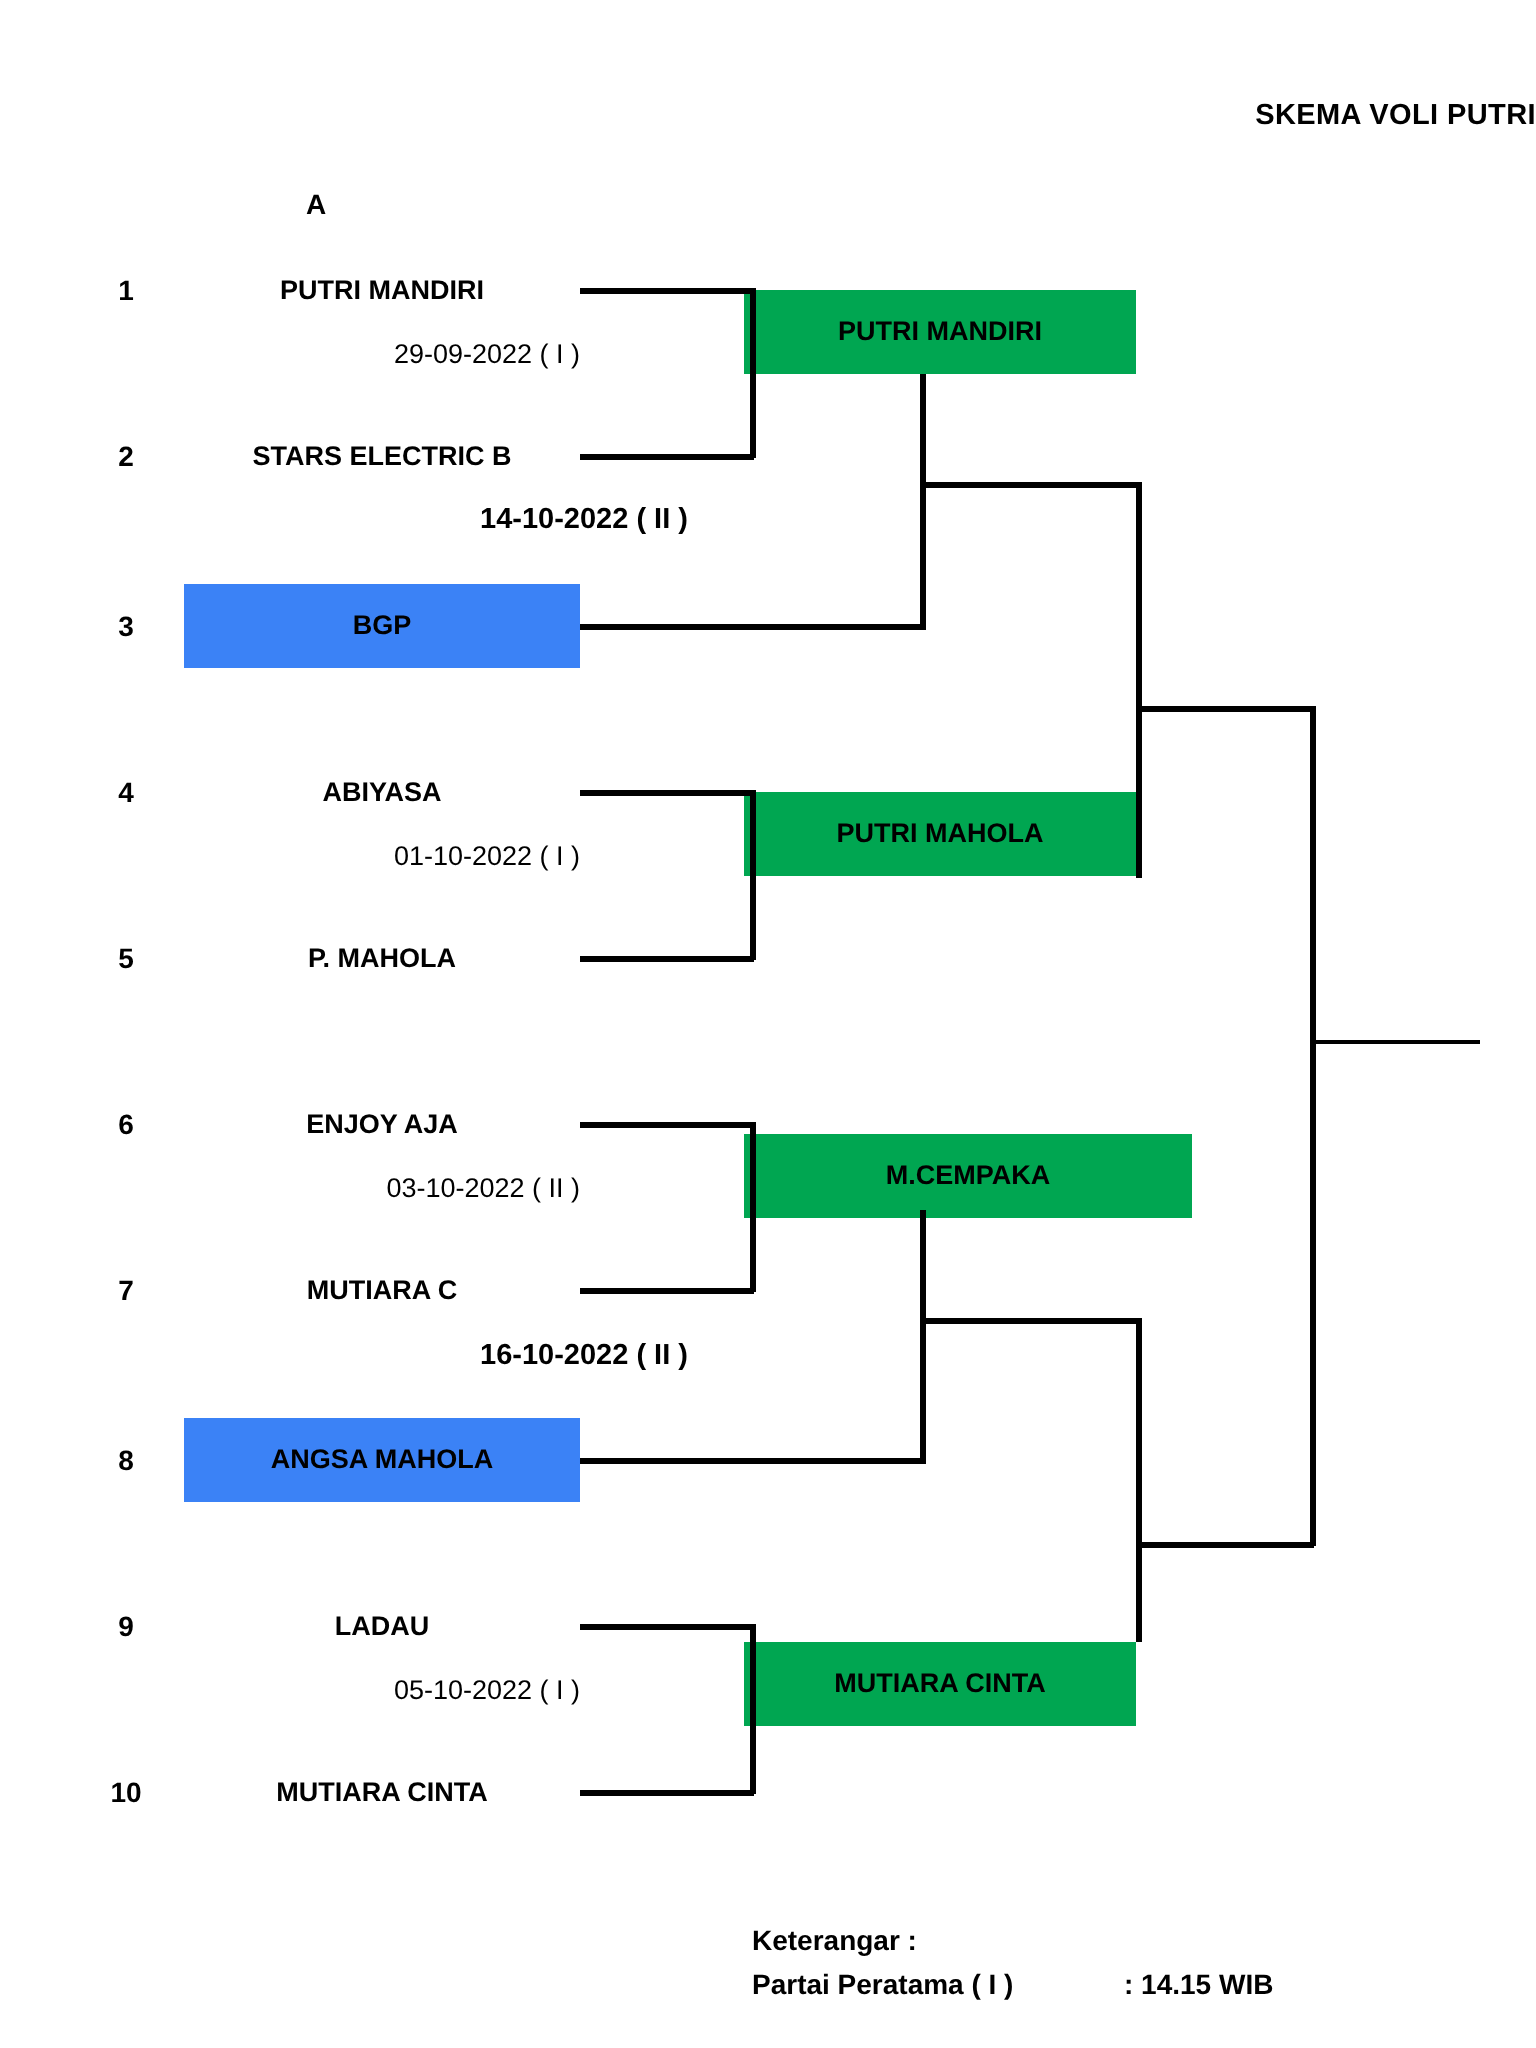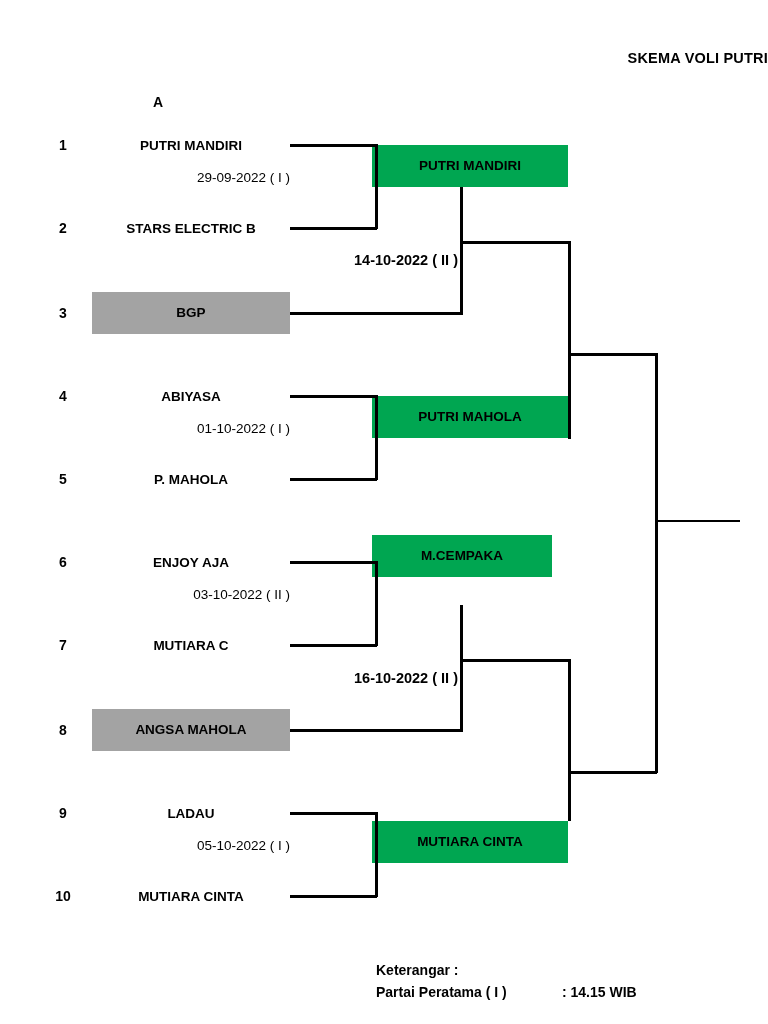--- a/index.html
+++ b/index.html
@@ -47,42 +47,41 @@
     position:absolute;
     left:92px; width:198px;
     text-align:center;
     font-size:13.5px;
     font-weight:bold;
     transform:translateY(-50%);
     white-space:nowrap;
   }
   
   .team.boxed{
-    background:#a3a3a3;
+    background:#3b82f6;
     height:42px;
     line-height:42px;
     transform:translateY(-50%);
   }
 
   
   .match-date{
     position:absolute;
     left:92px; width:198px;
     text-align:right;
     font-size:13.5px;
     transform:translateY(-50%);
     white-space:nowrap;
   }
 
   
   .round-date{
     position:absolute;
     font-size:14.5px;
     font-weight:bold;
-    text-align:right;
     white-space:nowrap;
     transform:translateY(-50%);
   }
 
   
   .winner{
     position:absolute;
     background:#00A651;
     height:42px;
     line-height:42px;
@@ -147,21 +146,21 @@
   <div class="match-date" style="top:145px">29-09-2022 ( I )</div>
   <div class="match-date" style="top:396px">01-10-2022 ( I )</div>
   <div class="match-date" style="top:562px">03-10-2022 ( II )</div>
   <div class="match-date" style="top:813px">05-10-2022 ( I )</div>
 
   <div class="round-date" style="top:228px; left:240px; width:218px;">14-10-2022 ( II )</div>
   <div class="round-date" style="top:646px; left:240px; width:218px;">16-10-2022 ( II )</div>
 
   <div class="winner" style="left:372px; width:196px; top:134px;">PUTRI MANDIRI</div>
   <div class="winner" style="left:372px; width:196px; top:385px;">PUTRI MAHOLA</div>
-  <div class="winner" style="left:372px; width:180px; top:524px;">M.CEMPAKA</div>
+  <div class="winner" style="left:372px; width:224px; top:556px;">M.CEMPAKA</div>
   <div class="winner" style="left:372px; width:196px; top:810px;">MUTIARA CINTA</div>
 
   <div class="hline" style="left:290px; top:112px;  width:87px;"></div>
   <div class="hline" style="left:290px; top:195px;  width:87px;"></div>
   <div class="vline" style="left:375px; top:112px;  height:85px;"></div>
 
   <div class="hline" style="left:290px; top:280px;  width:172px;"></div>
 
   <div class="vline" style="left:460px; top:155px;  height:128px;"></div>
   <div class="hline" style="left:460px; top:209px;  width:110px;"></div>

